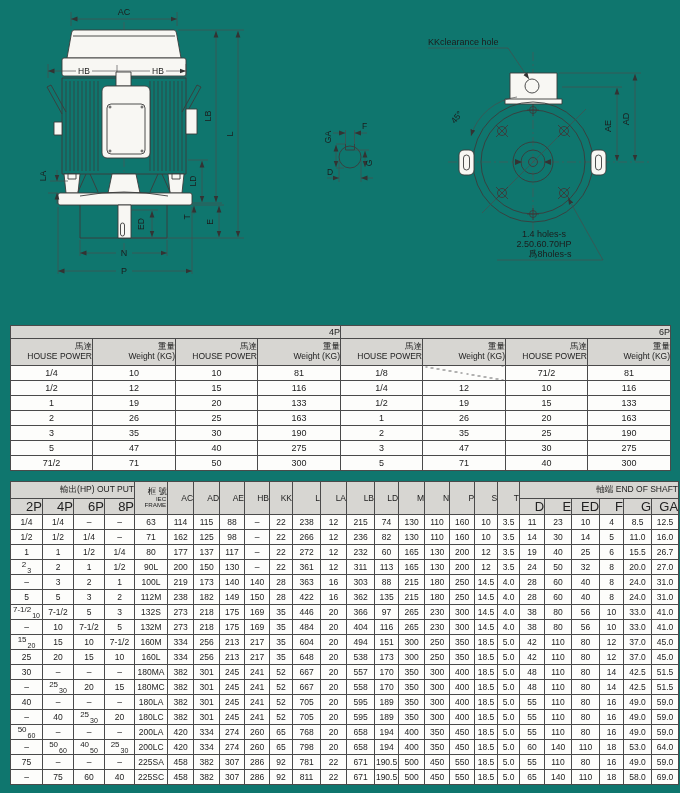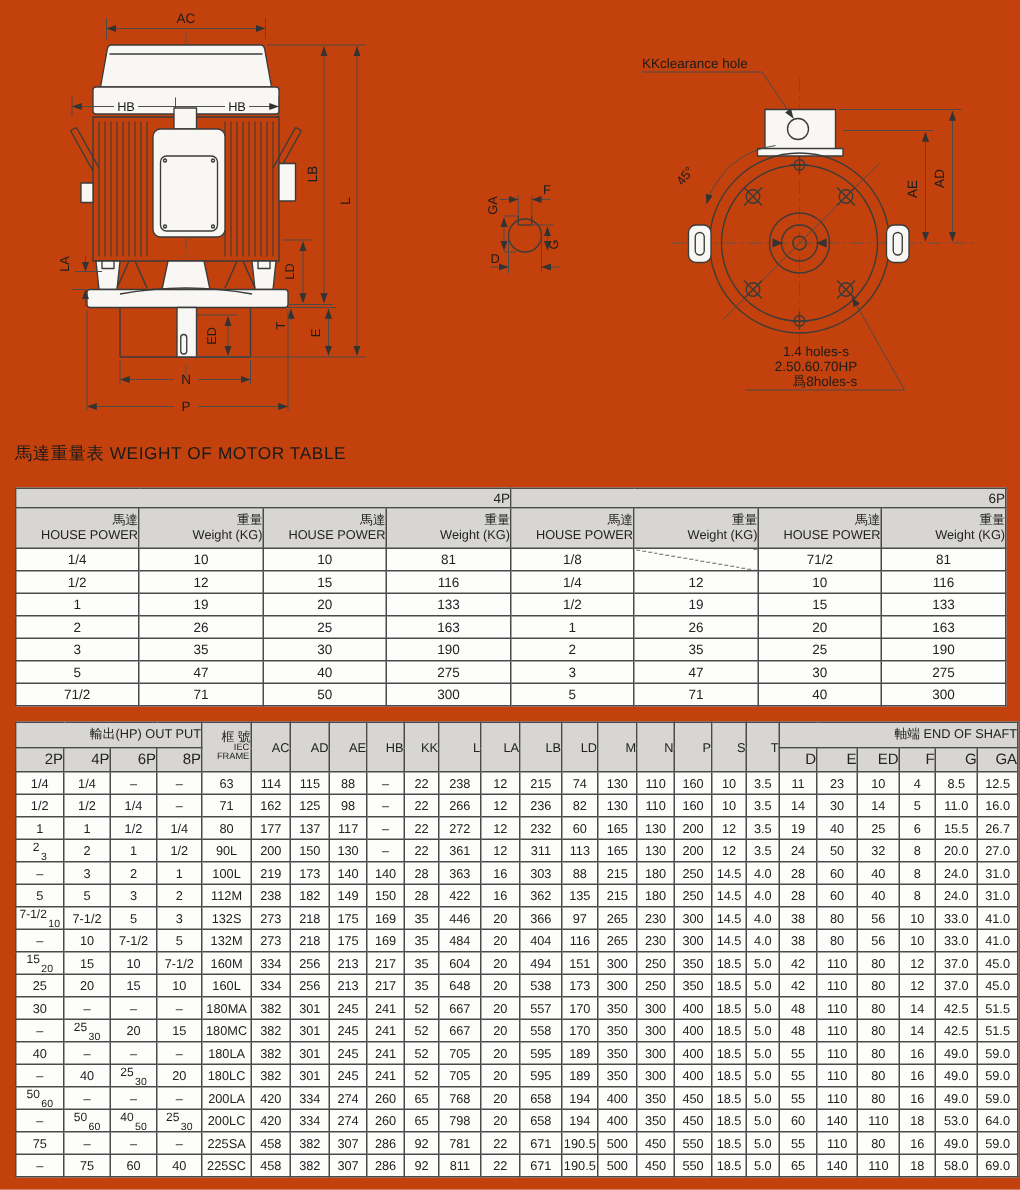--- a/index.html
+++ b/index.html
@@ -1,18 +1,18 @@
 <!DOCTYPE html>
 <html><head>
 <meta charset="utf-8">
 <style>
   * { box-sizing: border-box; margin: 0; padding: 0; }
   html,body { width: 680px; }
   body { font-family: "Liberation Sans", sans-serif; background: #e9e8e4; }
-  .page { position: relative; width: 680px; height: 793px; background: #c2410c; overflow: hidden; }
+  .page { position: relative; width: 680px; height: 793px; background: #0f766e; overflow: hidden; }
 
   .drawings { position: absolute; left: 0; top: 0; }
   .s  { stroke:#3b3b3b; stroke-width:0.9; fill:none; stroke-linejoin:round; }
   .sf { stroke:#3b3b3b; stroke-width:0.9; fill:#f8f7f3; stroke-linejoin:round; }
   .fin{ stroke:#3b3b3b; stroke-width:0.7; fill:none; }
   .d  { stroke:#4a4a4a; stroke-width:0.65; fill:none; }
   .cl { stroke:#555; stroke-width:0.6; stroke-dasharray:9 3 2 3; fill:none; }
   .dl { font: 9px "Liberation Sans", sans-serif; fill:#1c1c1c; }
   .dls{ font: 8.5px "Liberation Sans", sans-serif; fill:#1c1c1c; }
 
@@ -24,21 +24,21 @@
 
   table.wt { left:10px; top:325px; width:660px; font-size:9px; }
   .wt thead tr.g th { height:13px; font-size:9px; }
   .wt thead tr.h th { height:27px; font-size:8.5px; line-height:1.15; }
   .wt tbody td { height:15px; }
   .wt .zh { font-size:8.5px;padding-left:33px; }
   td.diag { background: linear-gradient(to top right, transparent 49.2%, #666 49.2%, #666 50.8%, transparent 50.8%); }
 
   table.dt { left:10px; top:481px; width:668px; font-size:8.5px; }
   .dt thead tr.r1 th { height:17px; font-size:8.5px; }
-  .dt thead tr.r2 th { height:16px; font-size:10px; }
+  .dt thead tr.r2 th { height:16px; font-size:13px; }
   .dt thead th.frame { font-size:7.5px; line-height:1; }
   .dt thead th.frame .tiny { font-size:6.5px; transform:scale(0.95); }
   .dt tbody td { height:15px; }
   .stk-a { font-size:8px; position:relative; top:-3px; }
   .stk-b { font-size:7px; position:relative; top:3px; margin-left:1px; }
 </style>
 </head>
 <body>
 
 <div class="page">
@@ -240,21 +240,20 @@
       <text class="dl" transform="translate(629,119) rotate(-90)" text-anchor="middle">AD</text>
 
       <text class="dl" x="544" y="237" text-anchor="middle">1.4 holes-s</text>
       <text class="dl" x="544" y="247" text-anchor="middle">2.50.60.70HP</text>
       <text class="dl" x="550" y="257" text-anchor="middle">爲8holes-s</text>
       <line class="d" x1="497" y1="260" x2="603" y2="260"></line>
       <line class="d" x1="603" y1="260" x2="568" y2="198" marker-end="url(#ma)"></line>
     </g>
   </svg>
 
-  <div class="title"><span>馬達重量表</span> <span>WEIGHT OF MOTOR TABLE</span></div>
 
   <table class="wt">
     <colgroup>
       <col style="width:82px">
         <col style="width:83px">
         <col style="width:82px">
         <col style="width:83px">
       <col style="width:82px">
         <col style="width:83px">
         <col style="width:82px">

